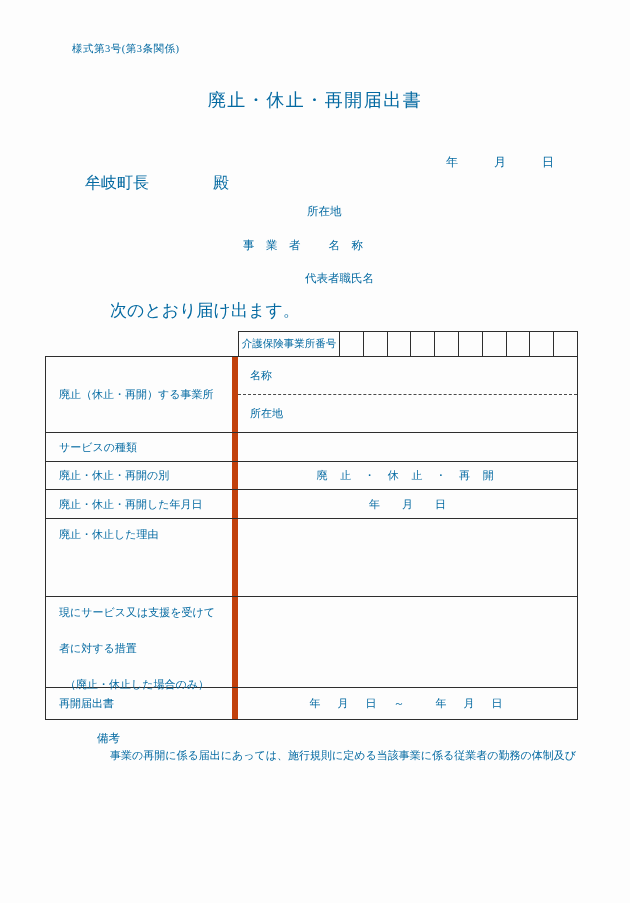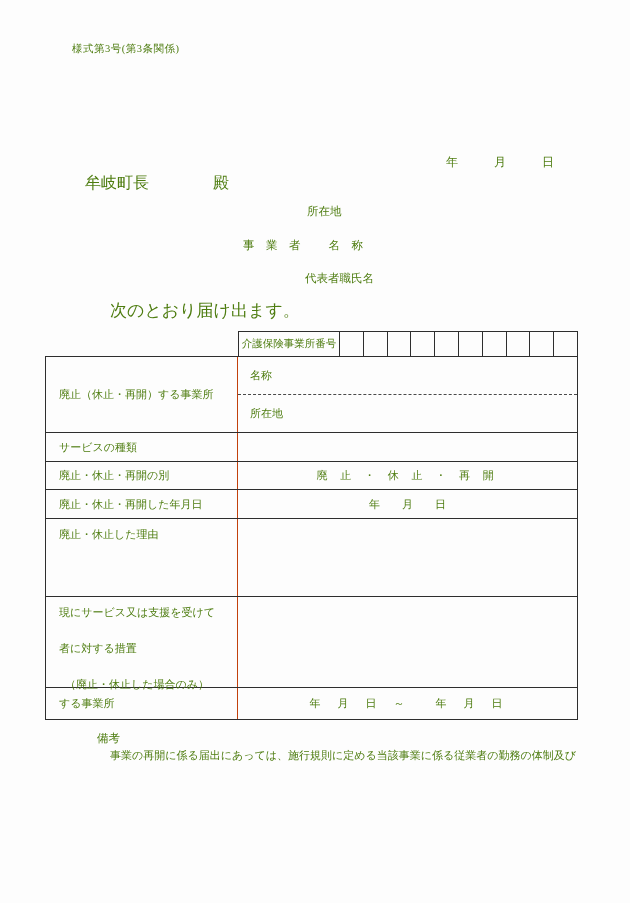--- a/index.html
+++ b/index.html
@@ -6,21 +6,21 @@
     margin: 0;
     padding: 0;
     background: #ffffff;
   }
   .page {
     position: relative;
     width: 630px;
     height: 903px;
     background: #fdfdfd;
     font-family: "Liberation Serif", "DejaVu Serif", serif;
-    color: #4d7c0f;
+    color: #0369a1;
     overflow: hidden;
   }
   .abs { position: absolute; }
 
   .form-number {
     left: 72px; top: 42px;
     font-size: 10.5px;
     letter-spacing: 0.5px;
   }
   .doc-title {
@@ -75,21 +75,21 @@
     margin-top: -1px;
     font-size: 11px;
   }
   .trow {
     display: flex;
     border-bottom: 1px solid #2e2e2e;
   }
   .trow:last-child { border-bottom: none; }
   .tcell-l {
     width: 192px;
-    border-right: 1px solid #c2410c;
+    border-right: 6px solid #c2410c;
     padding-left: 13px;
     display: flex;
     flex-direction: column;
     justify-content: center;
   }
   .tcell-r {
     flex: 1;
     display: flex;
     align-items: center;
     justify-content: center;
@@ -129,20 +129,21 @@
   .remarks-l1    { left: 110px; top: 748px; font-size: 11px; }
   .remarks-l2    { left: 95px;  top: 770px; font-size: 11px; }
 </style>
 </head>
 <body>
 
 <div class="page">
 
   <div class="abs form-number">様式第3号(第3条関係)</div>
 
+  <div class="abs doc-title">廃止・休止・再開届出書</div>
 
   <div class="abs date-line">年　　　月　　　日</div>
 
   <div class="abs addressee">牟岐町長　　　　殿</div>
 
   <div class="abs op-location">所在地</div>
   <div class="abs op-row">
     <span>事　業　者</span><span class="op-name-label">名　称</span>
   </div>
   <div class="abs op-representative">代表者職氏名</div>
@@ -216,21 +217,21 @@
         <div class="tcell-l top-align">
           <span>現にサービス又は支援を受けて</span>
           <span class="measure-l2">者に対する措置</span>
           <span class="measure-l3">（廃止・休止した場合のみ）</span>
         </div>
         <div class="tcell-r"></div>
       </div>
 
       <div class="trow period">
         <div class="tcell-l">
-          <span>する事業所</span>
+          <span>再開届出書</span>
         </div>
         <div class="tcell-r spread2">年　月　日　～　　年　月　日</div>
       </div>
 
     </div>
   </div>
 
   <div class="abs remarks-label">備考</div>
   <div class="abs remarks-l1">事業の再開に係る届出にあっては、施行規則に定める当該事業に係る従業者の勤務の体制及び</div>
 

